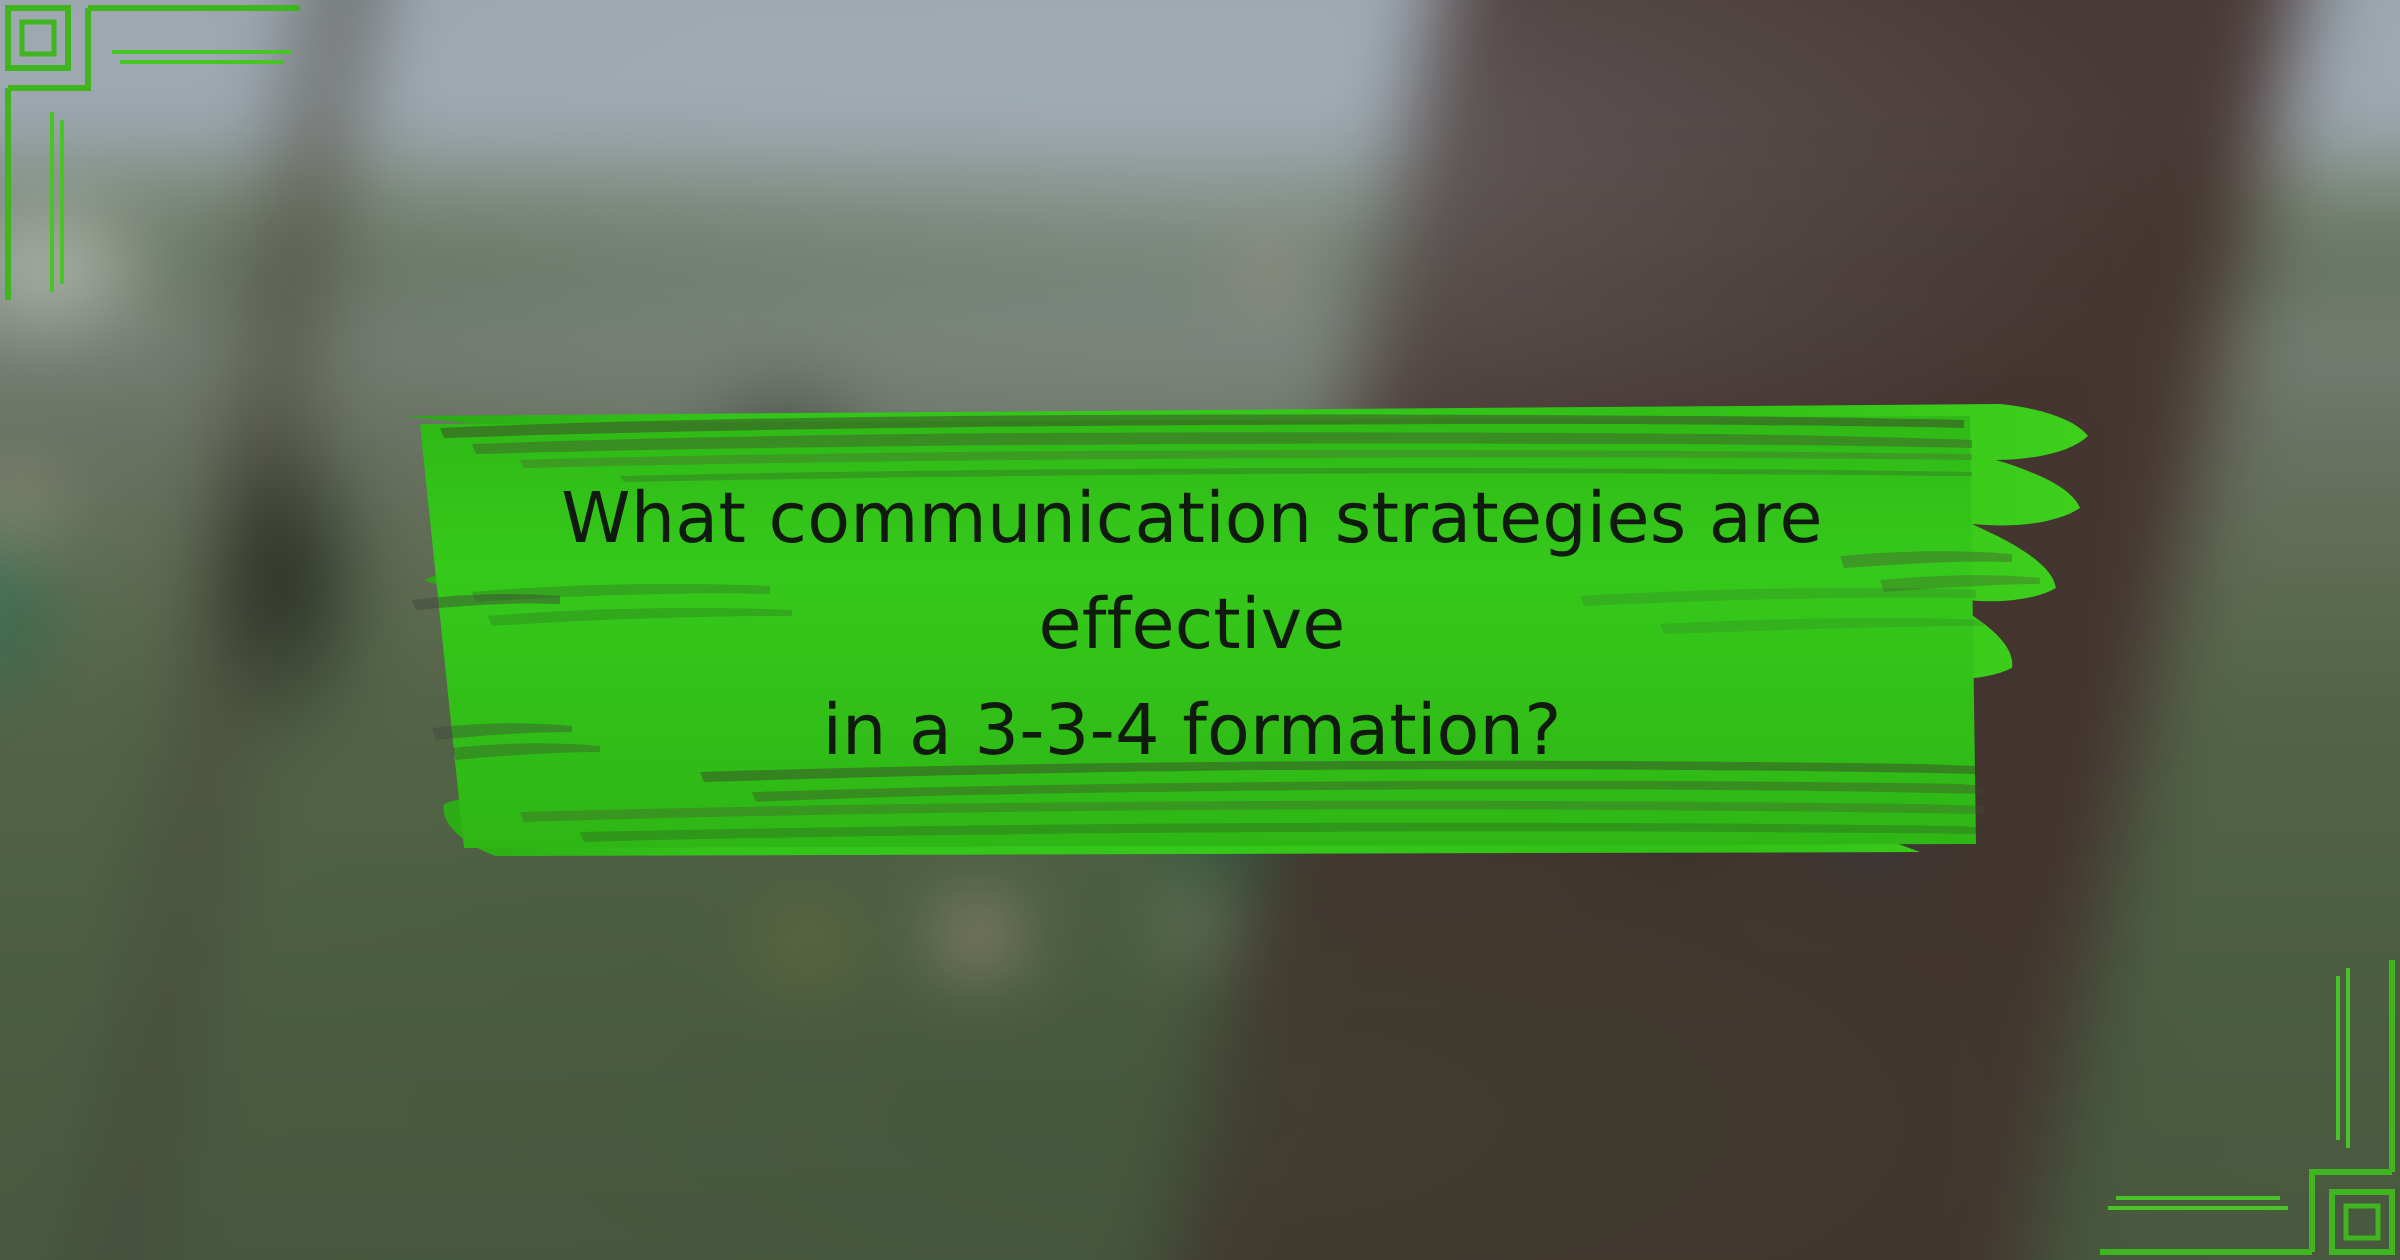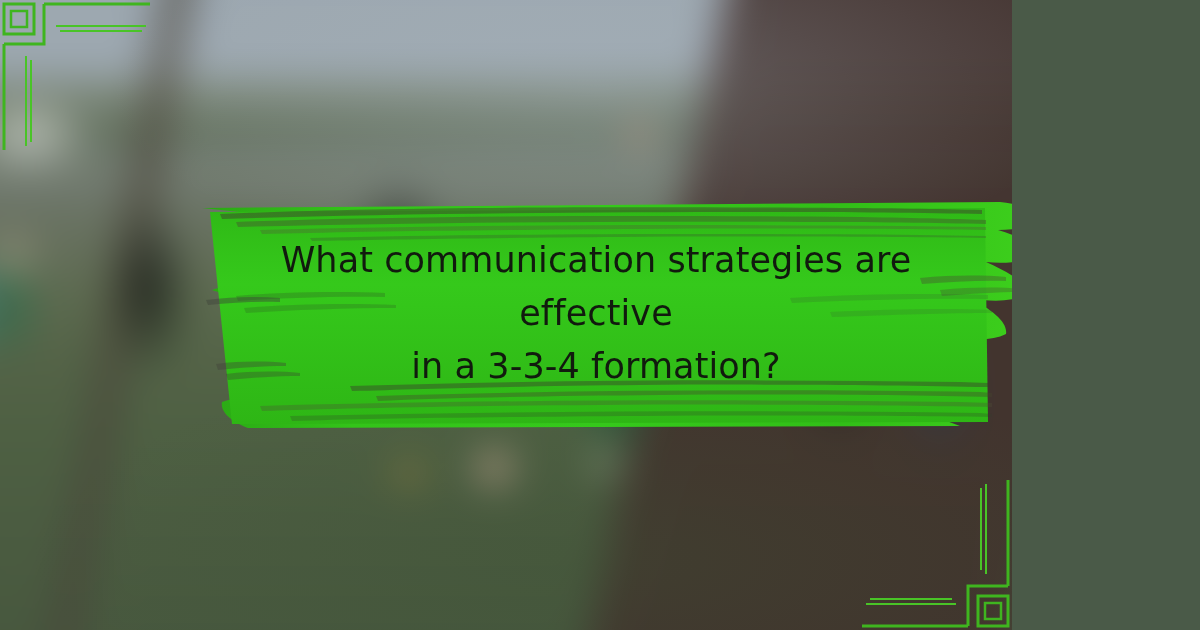--- a/index.html
+++ b/index.html
@@ -7,21 +7,21 @@
 
   html, body {
     width:1200px; height:630px;
     overflow:hidden;
     background:#4a5a48;
     font-family:"DejaVu Sans", sans-serif;
   }
 
   .stage {
     position:relative;
-    width:1012px; height:630px;
+    width:1200px; height:630px;
     overflow:hidden;
   }
 
   
   .photo-bg {
     position:absolute; inset:-40px;
     background:
       
       radial-gradient(ellipse 60px 120px at 210px 330px, rgba(14,18,14,.75) 0%, rgba(14,18,14,0) 70%),
       radial-gradient(ellipse 70px 110px at 445px 300px, rgba(22,24,26,.78) 0%, rgba(22,24,26,0) 72%),

